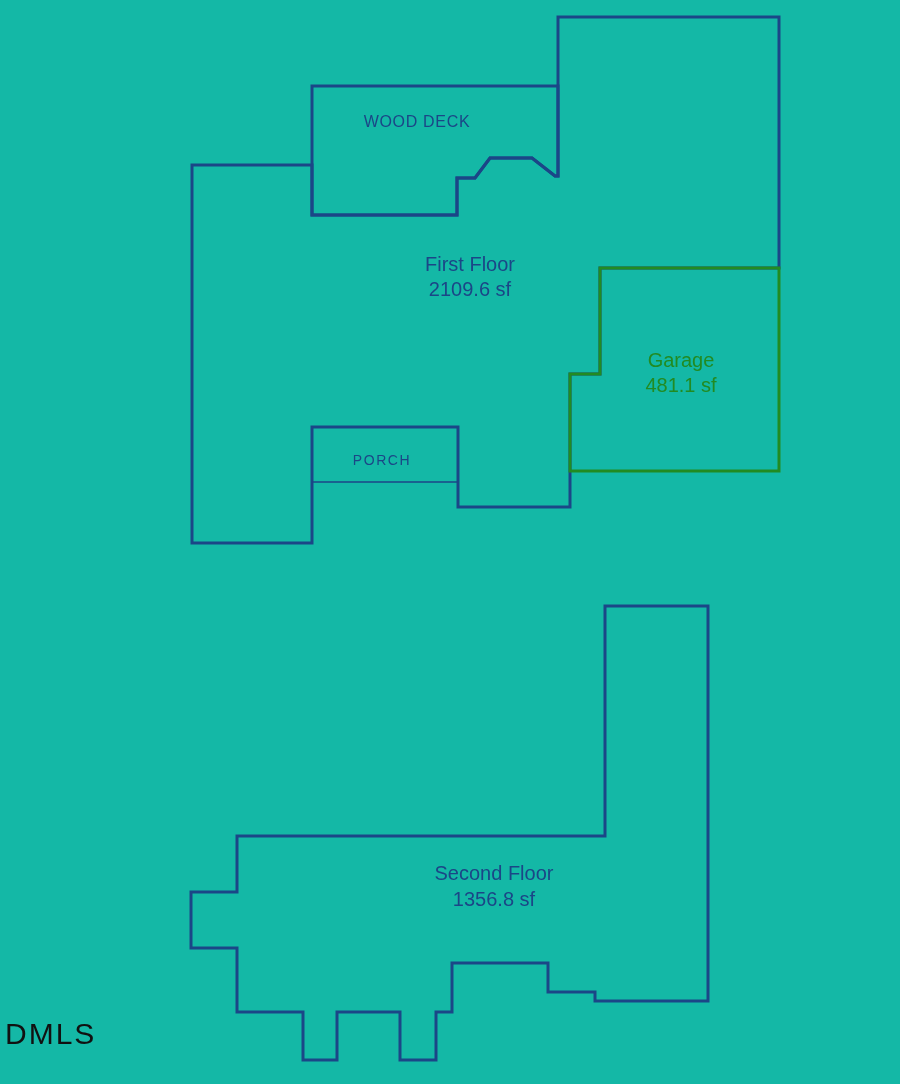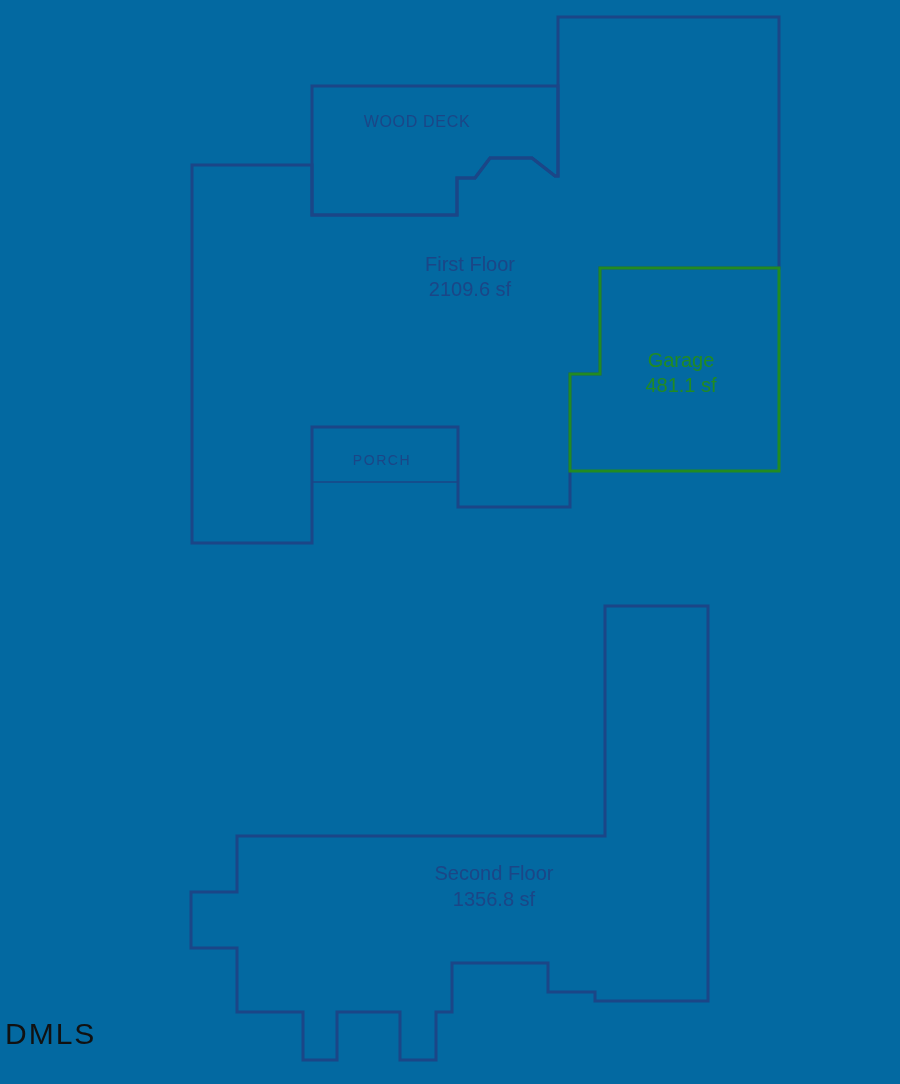--- a/index.html
+++ b/index.html
@@ -5,21 +5,21 @@
   html, body {
     margin: 0;
     padding: 0;
     background: #ffffff;
     font-family: "Liberation Sans", sans-serif;
   }
   .canvas {
     position: relative;
     width: 900px;
     height: 1084px;
-    background: #0369a1;
+    background: #14b8a6;
     overflow: hidden;
   }
   svg { display: block; }
   .outline {
     fill: none;
     stroke-width: 3px;
     stroke-linejoin: miter;
   }
   .thin-line {
     fill: none;

